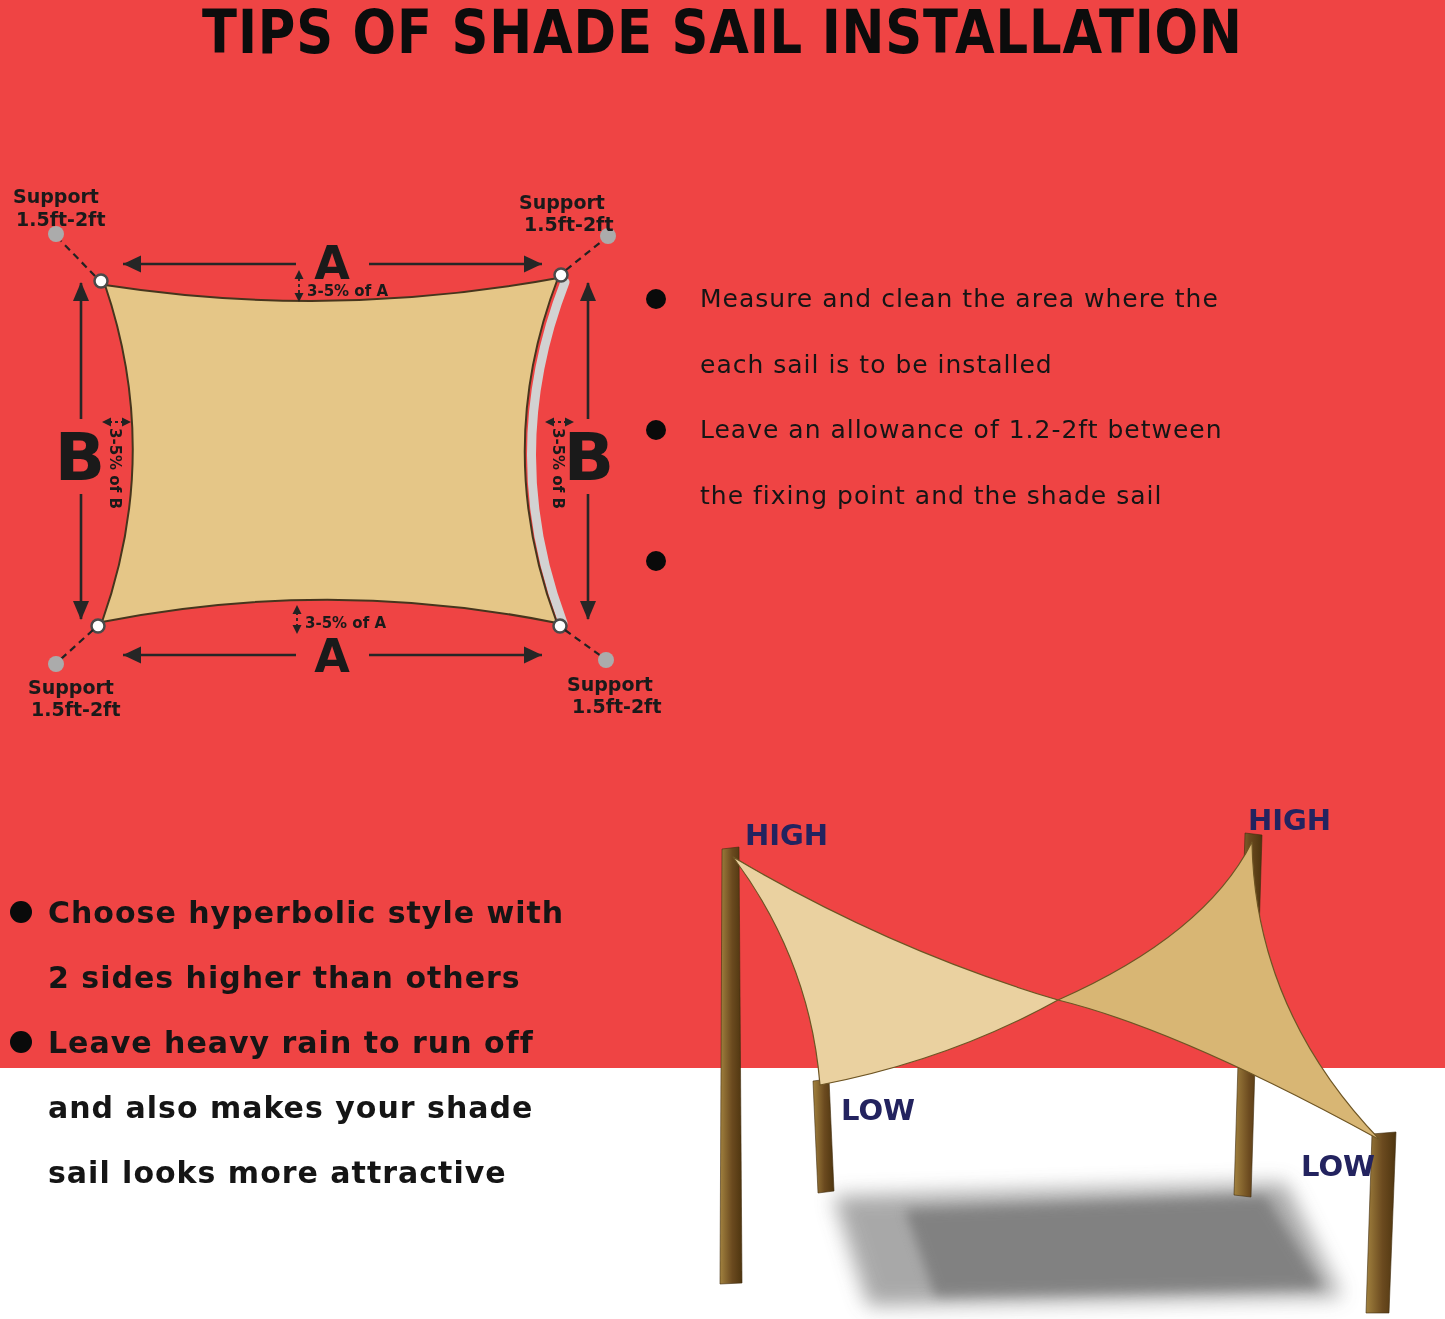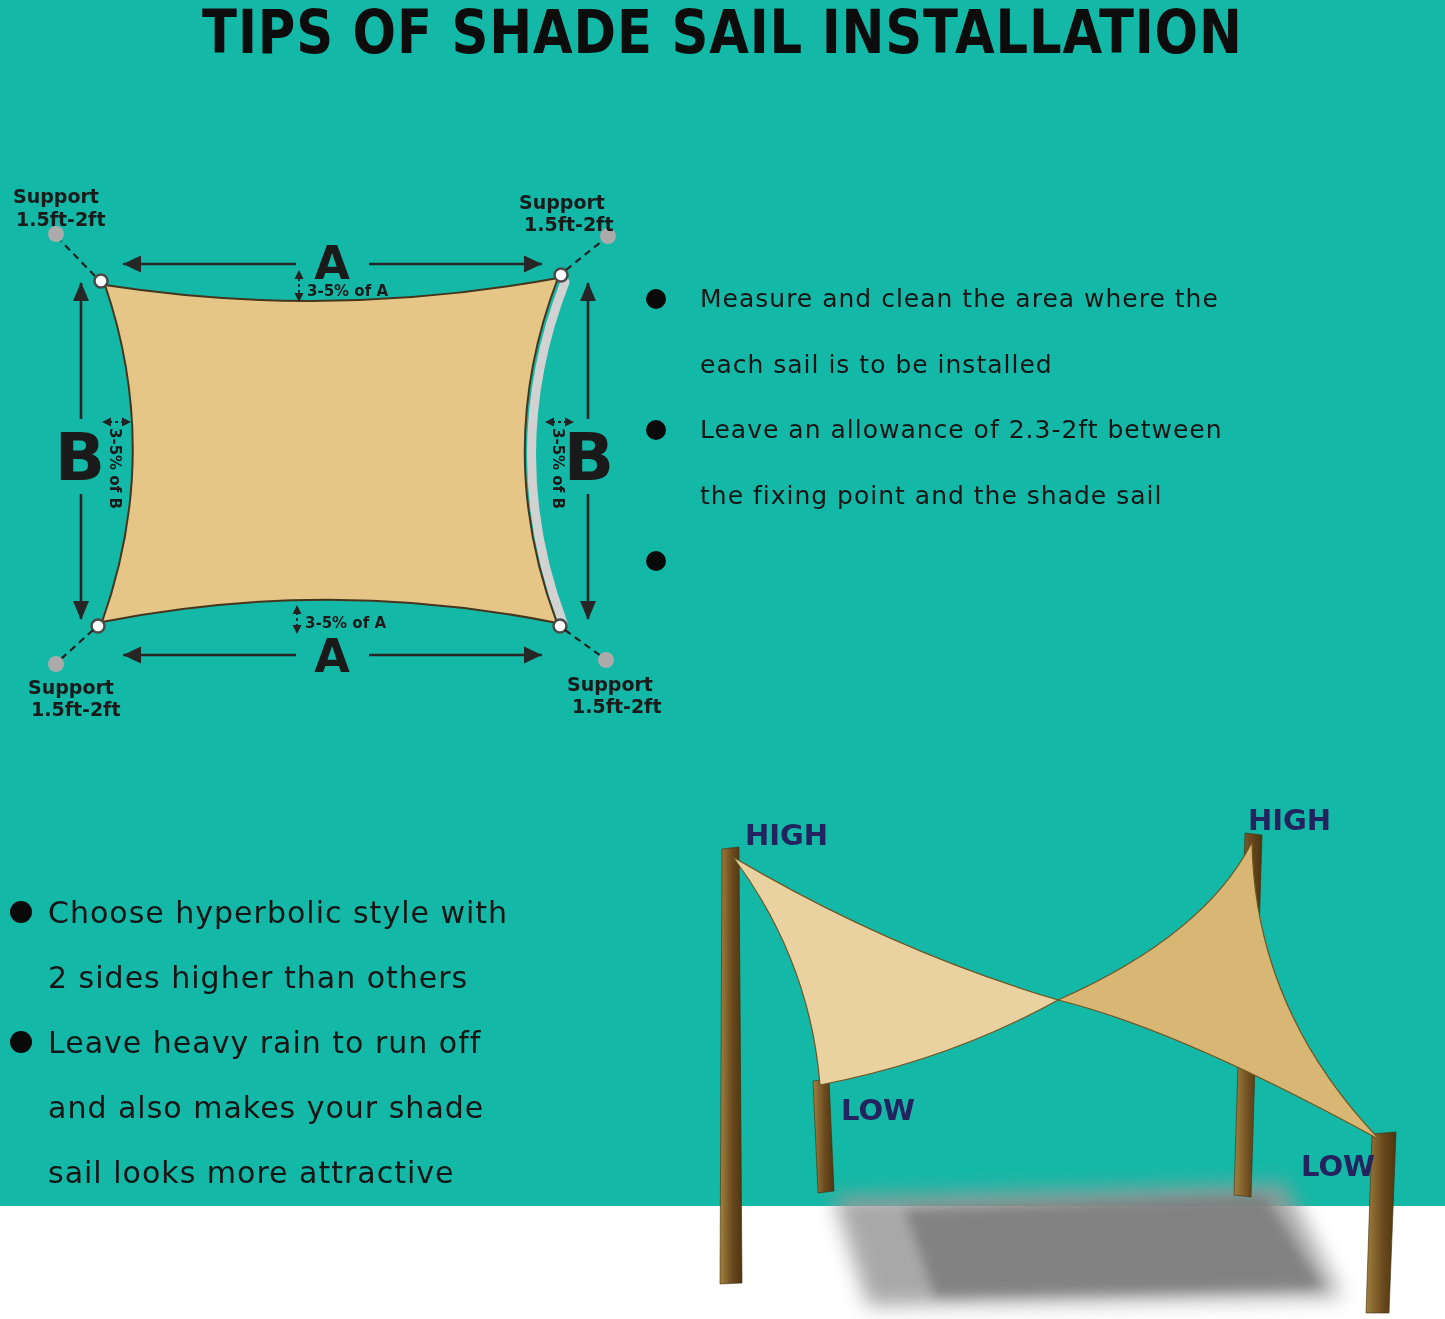--- a/index.html
+++ b/index.html
@@ -1,20 +1,20 @@
 <!DOCTYPE html>
 <html><head>
 <meta charset="utf-8">
 <style>
   html,body{margin:0;padding:0;}
   body{
     width:1445px;height:1319px;background:#ffffff;overflow:hidden;
     font-family:"DejaVu Sans","Liberation Sans",sans-serif;
   }
-  #page{position:relative;width:1445px;height:1206px;background:#14b8a6;}
+  #page{position:relative;width:1445px;height:1068px;background:#ef4444;}
 
   
   .title-wrap{position:absolute;top:0;left:0;width:1445px;text-align:center;}
   .title-wrap h1{
     display:inline-block;margin:0;padding-top:2px;
     font-size:61px;line-height:60px;font-weight:900;letter-spacing:1px;
     color:#0c0c0c;transform:scaleX(0.84);transform-origin:50% 50%;white-space:nowrap;
   }
 
   
@@ -26,21 +26,21 @@
   .tip{position:relative;}
   .tip .dot{position:absolute;left:0;border-radius:50%;background:#0a0a0a;}
   .tip .line{white-space:nowrap;letter-spacing:1px;}
 
   .tips-right{left:646px;top:266px;}
   .tips-right .tip{padding-left:54px;}
   .tips-right .tip .dot{width:20px;height:20px;top:23px;}
   .tips-right .tip .line{font-size:25px;line-height:65.5px;}
 
   .tips-left{left:10px;top:880px;}
-  .tips-left .tip{padding-left:38px;}
+  .tips-left .tip{padding-left:38px;font-weight:bold;}
   .tips-left .tip .dot{width:22px;height:22px;top:21px;}
   .tips-left .tip .line{font-size:30px;line-height:65px;}
 
   svg text{font-family:"DejaVu Sans","Liberation Sans",sans-serif;}
 </style>
 </head>
 <body>
 
 <div id="page">
 
@@ -120,21 +120,21 @@
   </svg>
 
   <div class="tips tips-right">
     <div class="tip">
       <span class="dot"></span>
       <div class="line">Measure and clean the area where the</div>
       <div class="line">each sail is to be installed</div>
     </div>
     <div class="tip">
       <span class="dot"></span>
-      <div class="line">Leave an allowance of 2.3-2ft between</div>
+      <div class="line">Leave an allowance of 1.2-2ft between</div>
       <div class="line">the fixing point and the shade sail</div>
     </div>
     <div class="tip">
       <span class="dot"></span>
     </div>
   </div>
 
   <div class="tips tips-left">
     <div class="tip">
       <span class="dot"></span>

